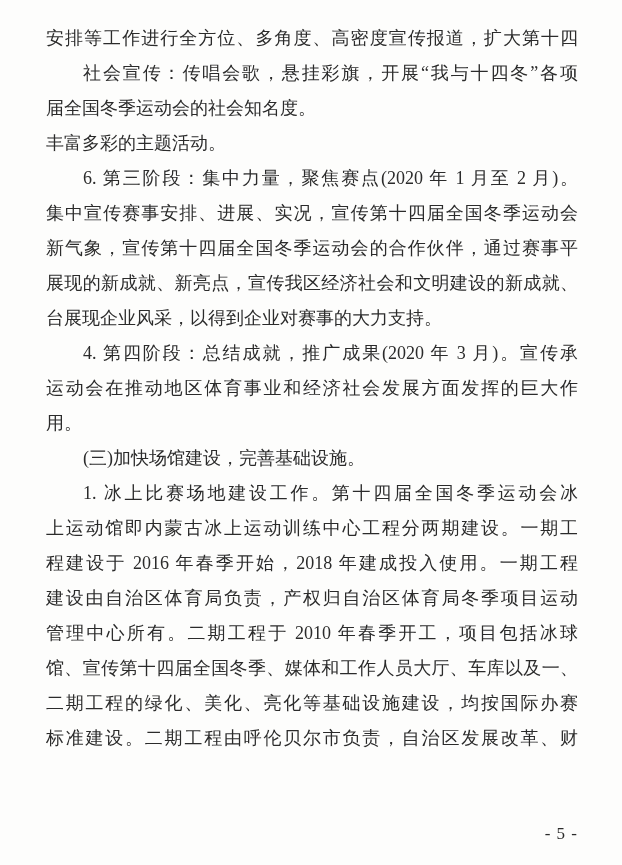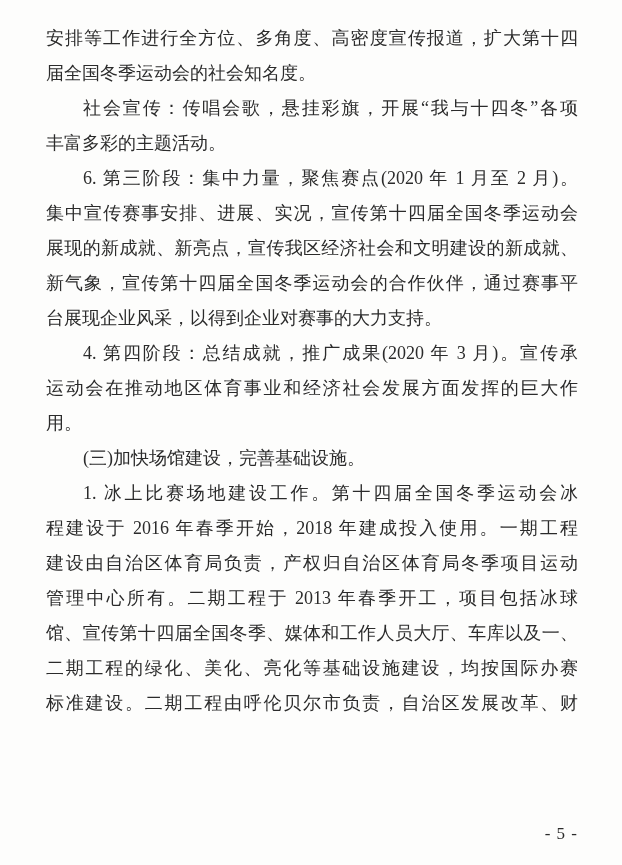--- a/index.html
+++ b/index.html
@@ -51,34 +51,35 @@
     color: #2b2b2b;
     font-family: "Liberation Serif", "DejaVu Serif", serif;
   }
 </style>
 </head>
 <body>
 
 <div class="page">
   <div class="textblock">
     <div class="ln">安排等工作进行全方位、多角度、高密度宣传报道，扩大第十四</div>
+    <div class="ln indent">社会宣传：传唱会歌，悬挂彩旗，开展“我与十四冬”各项</div>
     <div class="ln end">届全国冬季运动会的社会知名度。</div>
-    <div class="ln indent">社会宣传：传唱会歌，悬挂彩旗，开展“我与十四冬”各项</div>
     <div class="ln end">丰富多彩的主题活动。</div>
     <div class="ln indent">6. 第三阶段：集中力量，聚焦赛点(2020 年 1 月至 2 月)。</div>
     <div class="ln">集中宣传赛事安排、进展、实况，宣传第十四届全国冬季运动会</div>
+    <div class="ln">新气象，宣传第十四届全国冬季运动会的合作伙伴，通过赛事平</div>
     <div class="ln">展现的新成就、新亮点，宣传我区经济社会和文明建设的新成就、</div>
-    <div class="ln">新气象，宣传第十四届全国冬季运动会的合作伙伴，通过赛事平</div>
     <div class="ln end">台展现企业风采，以得到企业对赛事的大力支持。</div>
     <div class="ln indent">4. 第四阶段：总结成就，推广成果(2020 年 3 月)。宣传承</div>
     <div class="ln">运动会在推动地区体育事业和经济社会发展方面发挥的巨大作</div>
     <div class="ln end">用。</div>
     <div class="ln indent end">(三)加快场馆建设，完善基础设施。</div>
     <div class="ln indent">1. 冰上比赛场地建设工作。第十四届全国冬季运动会冰</div>
+    <div class="ln">上运动馆即内蒙古冰上运动训练中心工程分两期建设。一期工</div>
     <div class="ln">程建设于 2016 年春季开始，2018 年建成投入使用。一期工程</div>
     <div class="ln">建设由自治区体育局负责，产权归自治区体育局冬季项目运动</div>
-    <div class="ln">管理中心所有。二期工程于 2013 年春季开工，项目包括冰球</div>
+    <div class="ln">管理中心所有。二期工程于 2010 年春季开工，项目包括冰球</div>
     <div class="ln">馆、宣传第十四届全国冬季、媒体和工作人员大厅、车库以及一、</div>
     <div class="ln">二期工程的绿化、美化、亮化等基础设施建设，均按国际办赛</div>
     <div class="ln">标准建设。二期工程由呼伦贝尔市负责，自治区发展改革、财</div>
   </div>
   <div class="pagenum">- 5 -</div>
 </div>
 
 </body></html>

